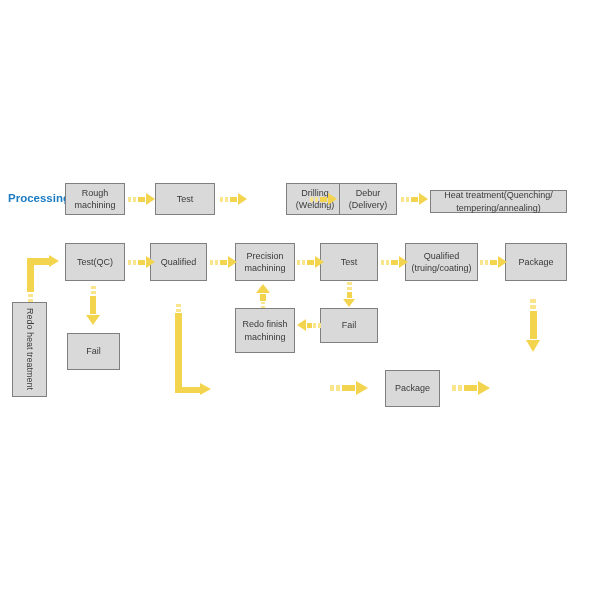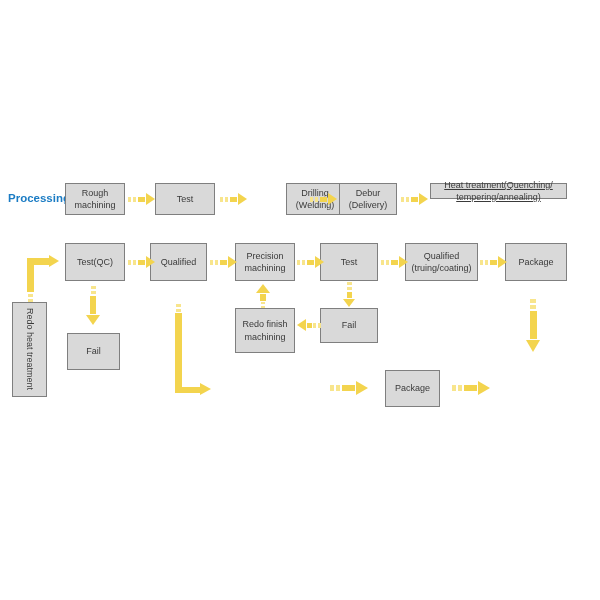--- a/index.html
+++ b/index.html
@@ -40,21 +40,21 @@
 
   <div class="proc-label" style="left:8px;top:192px;">Processing:</div>
 
   <div class="node" style="left:65px;top:183px;width:60px;height:32px;">Rough
 machining</div>
   <div class="node" style="left:155px;top:183px;width:60px;height:32px;">Test</div>
   <div class="node" style="left:247px;top:183px;width:58px;height:32px;margin-left:39px;">Drilling
 (Welding)</div>
   <div class="node" style="left:339px;top:183px;width:58px;height:32px;">Debur
 (Delivery)</div>
-  <div class="node" style="left:430px;top:183px;width:137px;height:16px;text-decoration:underline;">Heat treatment(Quenching/
+  <div class="node" style="left:430px;top:190px;width:137px;height:23px;">Heat treatment(Quenching/
 tempering/annealing)</div>
 
   <div class="arr" style="left:128px;top:193px;">
       <span class="dash-h"></span>
       <span class="dash-h"></span>
       <span class="tail-h"></span>
       <span class="head-r"></span>
     </div>
   <div class="arr" style="left:220px;top:193px;">
       <span class="dash-h"></span>

